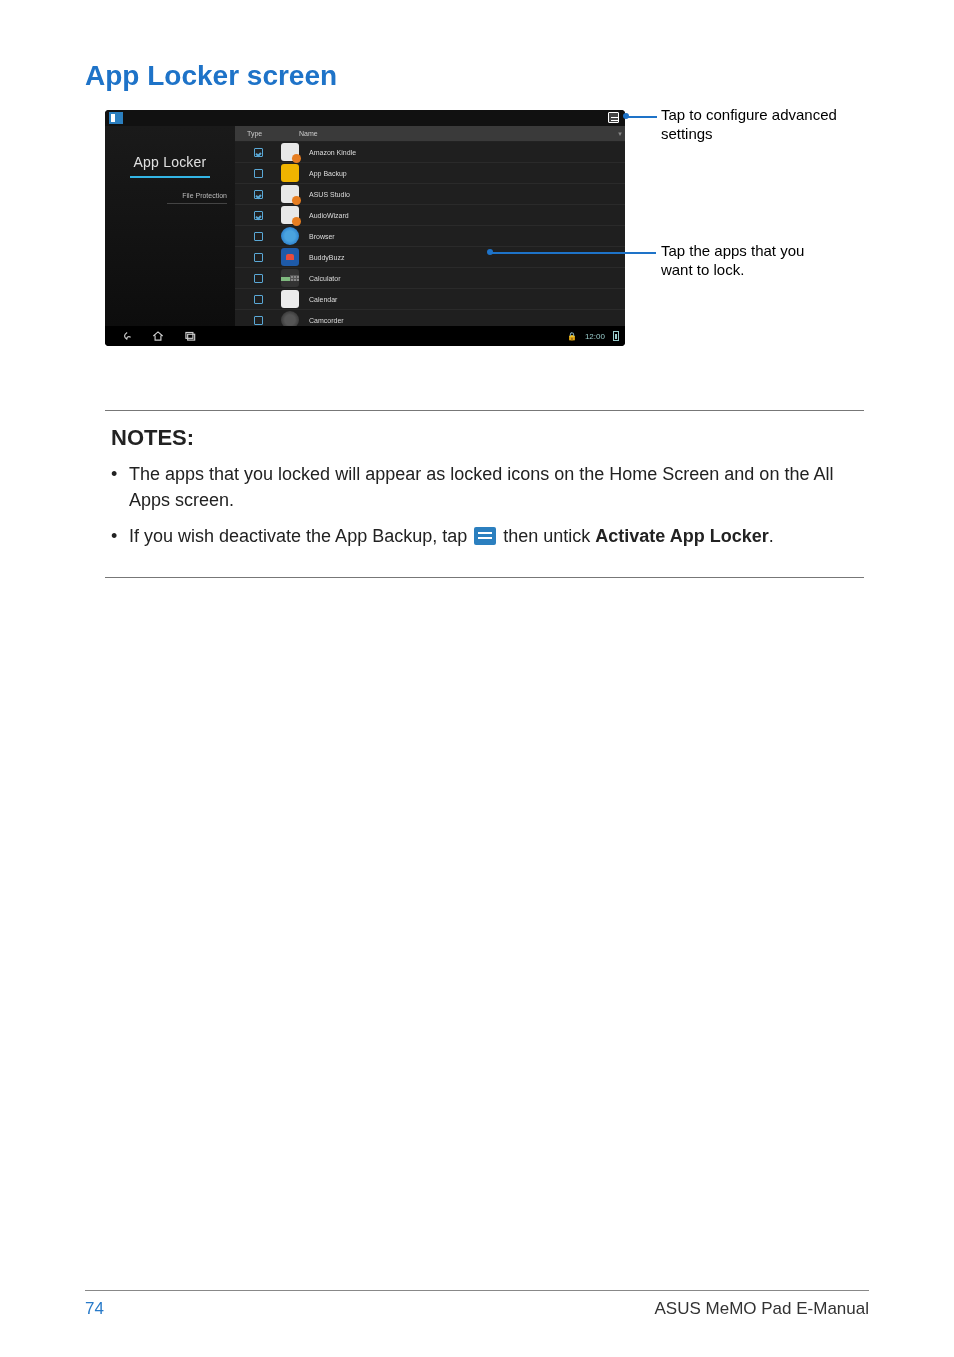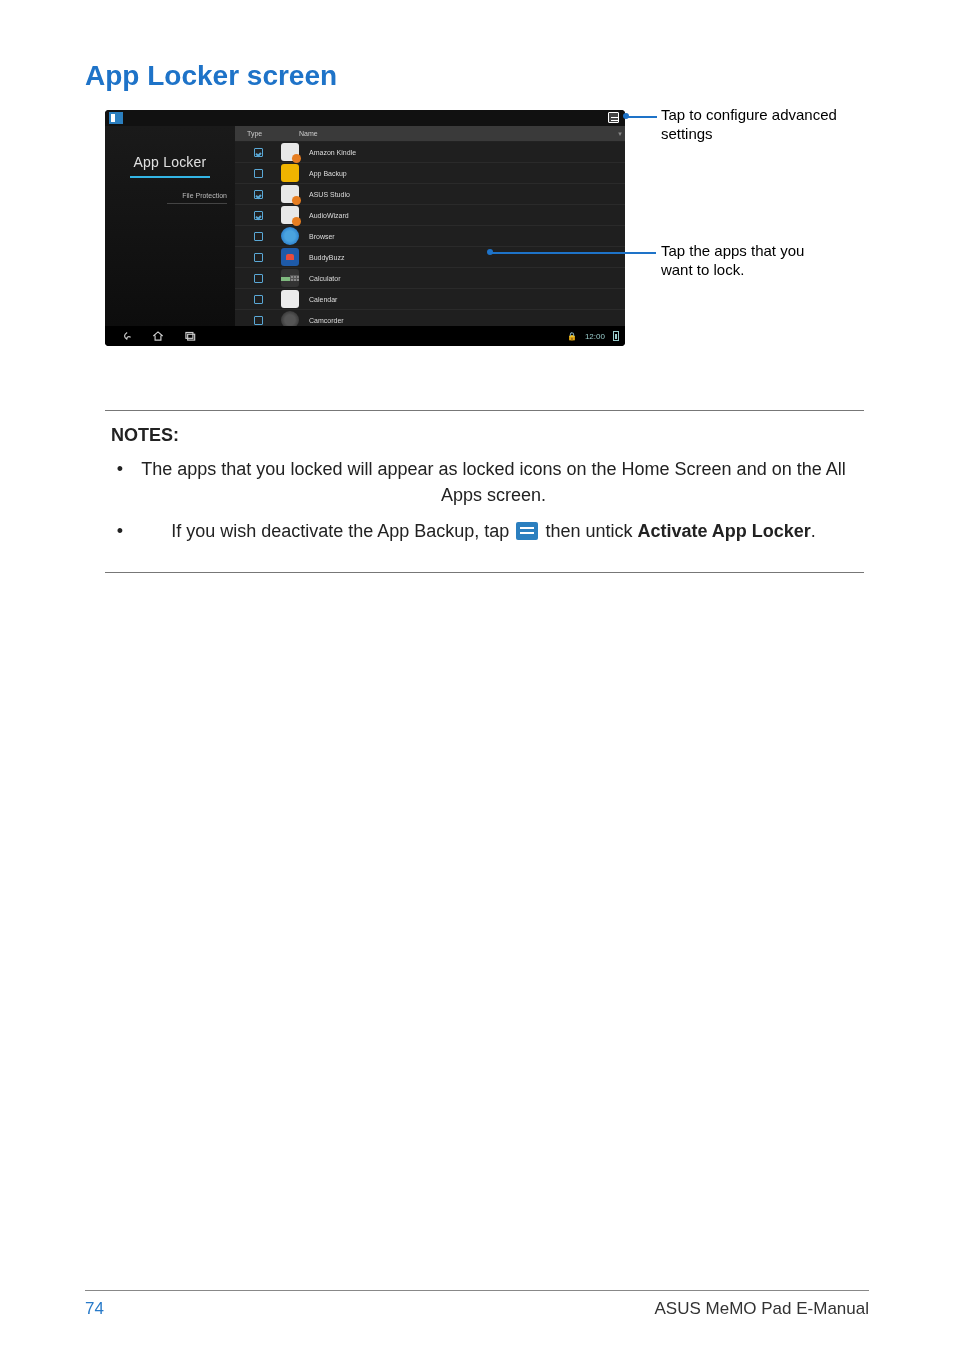--- a/index.html
+++ b/index.html
@@ -48,22 +48,22 @@
   .callout .lead { position:absolute; background:#1e73c8; height:1.5px; }
   .callout .dot { position:absolute; width:6px; height:6px; background:#1e73c8; border-radius:50%; }
   .c1 { top: -4px; left: 28px; }
   .c1 .lead { left:-34px; top:10px; width:30px; }
   .c1 .dot { left:-38px; top:7px; }
   .c2 { top: 132px; left: 28px; }
   .c2 .lead { left:-170px; top:10px; width:165px; }
   .c2 .dot { left:-174px; top:7px; }
   
   .notes { margin: 30px 0 0 20px; border-top:1px solid #777; border-bottom:1px solid #777; padding: 14px 6px 18px 6px; }
-  .notes-title { font-weight:700; font-size:18px; margin-bottom:10px; }
-  .notes ul { list-style:none; padding-left:0;text-align:center; }
+  .notes-title { font-weight:700; font-size:22px; margin-bottom:10px; }
+  .notes ul { list-style:none; padding-left:0; }
   .notes li { display:flex; font-size:18px; line-height:1.45; margin-bottom:10px; }
   .notes li .bullet { width:18px; flex:none; }
   .notes li .bullet::before { content:"•"; }
   .notes li .txt { flex:1; }
   .settings-chip { display:inline-flex; width:22px; height:18px; background:#2b7fbf; vertical-align:-3px; margin:0 2px; position:relative; border-radius:2px;}
   .settings-chip::before,.settings-chip::after{content:"";position:absolute;background:#fff;height:2px;left:4px;right:4px;}
   .settings-chip::before{top:5px;}
   .settings-chip::after{top:10px;}
   .bold { font-weight:700; }
   

